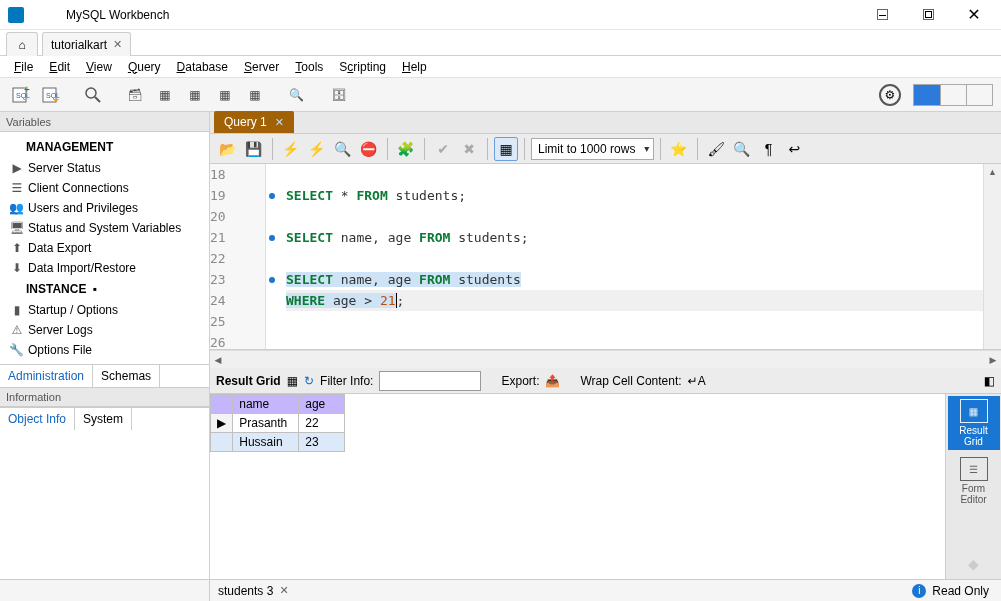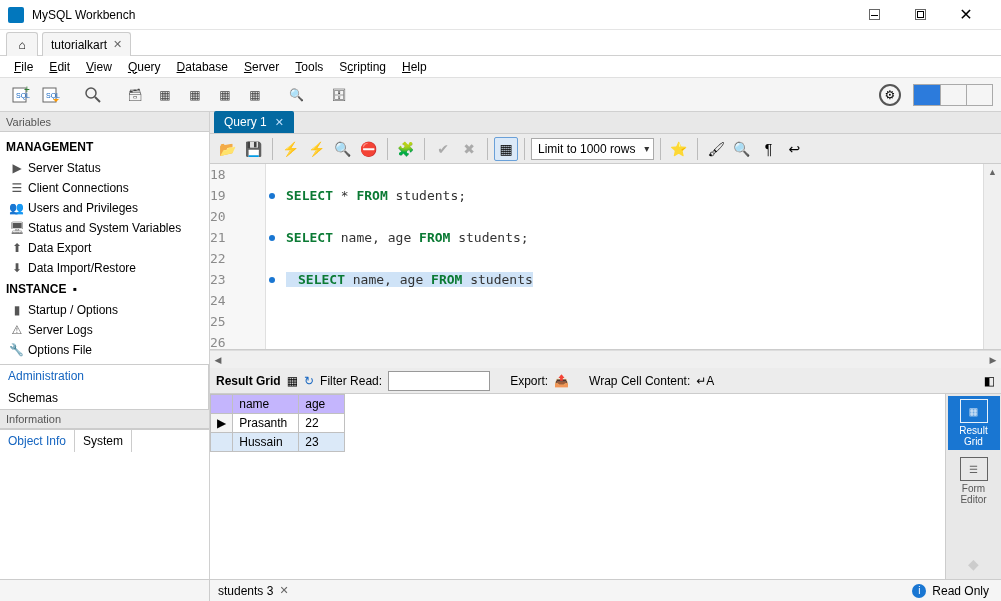--- a/index.html
+++ b/index.html
@@ -1,17 +1,17 @@
 <!DOCTYPE html>
 <html><head>
 <meta charset="utf-8">
 <style>
 * { box-sizing: border-box; margin: 0; padding: 0; }
 body { font-family: "Segoe UI", Tahoma, sans-serif; font-size: 12px; color: #000; background: #fff; width: 1001px; height: 601px; overflow: hidden; }
-.titlebar { height: 30px; display: flex; align-items: center; padding: 0 12px 0 8px; border-bottom: 1px solid #e5e5e5; }
+.titlebar { height: 30px; display: flex; align-items: center; padding: 0 4px 0 8px; border-bottom: 1px solid #e5e5e5; gap: 34px; }
 .titlebar .app-icon { width: 16px; height: 16px; background: #0277bd; border-radius: 2px; margin-right: 8px; }
 .titlebar .title { flex: 1; font-size: 12px; }
 .titlebar .winbtns { display: flex; }
 .titlebar .winbtn { width: 46px; height: 30px; display: flex; align-items: center; justify-content: center; font-size: 14px; }
 .tabstrip { height: 26px; display: flex; align-items: flex-end; padding-left: 6px; background: #fff; border-bottom: 1px solid #d0d0d0; }
 .homebtn { width: 32px; height: 24px; border: 1px solid #ccc; border-bottom: none; border-radius: 3px 3px 0 0; display: flex; align-items: center; justify-content: center; background: #f5f5f5; margin-right: 4px; margin-bottom: -1px; }
 .conntab { height: 24px; border: 1px solid #ccc; border-bottom: none; border-radius: 3px 3px 0 0; padding: 0 8px; display: flex; align-items: center; gap: 6px; background: #f5f5f5; font-size: 12px; margin-bottom: -1px;}
 .conntab .x { color: #666; font-size: 11px; }
 .menubar { height: 22px; display: flex; align-items: center; padding: 0 8px; gap: 4px; border-bottom: 1px solid #e0e0e0; }
 .menubar .menu-item { padding: 2px 6px; font-size: 12px; }
@@ -22,50 +22,50 @@
 .tb-spacer { flex: 1; }
 .layout-btns { display: flex; border: 1px solid #aaa; }
 .layout-btns .lb { width: 26px; height: 20px; border-left: 1px solid #aaa; }
 .layout-btns .lb:first-child { border-left: none; background: #2c7bdc; }
 .gear { width: 22px; height: 22px; border-radius: 50%; border: 2px solid #555; display: flex; align-items: center; justify-content: center; font-size: 12px; margin-right: 8px;}
 .main { display: flex; height: calc(601px - 30px - 26px - 22px - 34px - 22px); }
 .sidebar { width: 210px; background: #fff; border-right: 1px solid #d0d0d0; display: flex; flex-direction: column; }
 .panel-hdr { height: 20px; background: #e8e8e8; border-bottom: 1px solid #ccc; border-top: 1px solid #ccc; font-size: 11px; color: #555; padding: 0 6px; display: flex; align-items: center; }
 .panel-hdr.first { border-top: none; }
 .nav-list { padding: 4px 0; }
-.nav-section { font-weight: bold; font-size: 12px; padding: 4px 6px; display:flex; align-items:center; gap:6px;}
+.nav-section { font-weight: bold; font-size: 12px; padding: 4px 26px; display:flex; align-items:center; gap:6px;}
 .nav-item { padding: 3px 10px 3px 28px; font-size: 12px; display: flex; align-items: center; gap: 8px; position: relative;}
 .nav-item .ic { position:absolute; left:10px; width: 14px; height: 14px; display:inline-flex; align-items:center; justify-content:center; font-size:12px; color:#555;}
-.sidebar-tabs { display: flex; border-top: 1px solid #ccc; flex-direction: column; }
+.sidebar-tabs { display: flex; border-top: 1px solid #ccc; }
 .sidebar-tabs .stab { padding: 4px 8px; font-size: 12px; border-right: 1px solid #ccc; }
 .sidebar-tabs .stab.active { color: #1565c0; }
 .info-body { flex: 1; display: flex; align-items: center; justify-content: center; font-weight: bold; font-size: 12px; }
 .bottom-tabs { display: flex; border-top: 1px solid #ccc; }
 .bottom-tabs .stab { padding: 4px 8px; font-size: 12px; border-right: 1px solid #ccc; }
 .bottom-tabs .stab.active { color: #1565c0; }
 .content { flex: 1; display: flex; flex-direction: column; background: #eceff1; }
 .query-tabs { height: 22px; background: #e8e8e8; display: flex; align-items: flex-end; padding-left: 4px; border-bottom: 1px solid #ccc; }
-.qtab { height: 22px; background: #0369a1; color: #fff; padding: 0 10px; display: flex; align-items: center; gap: 8px; font-size: 12px; border-radius: 2px 2px 0 0;}
+.qtab { height: 22px; background: #a16207; color: #fff; padding: 0 10px; display: flex; align-items: center; gap: 8px; font-size: 12px; border-radius: 2px 2px 0 0;}
 .qtab .x { color: #bbdefb; font-size: 11px; }
 .editor-toolbar { height: 30px; background: #ececec; border-bottom: 1px solid #ccc; display: flex; align-items: center; padding: 0 6px; gap: 2px; }
 .et-btn { width: 24px; height: 24px; display: flex; align-items: center; justify-content: center; font-size: 14px; border-radius: 2px; }
 .et-btn.blue { border: 1px solid #6aa0d8; background:#dbe9f8; }
 .et-sep { width: 1px; height: 22px; background: #bbb; margin: 0 4px; }
 .limit-sel { height: 22px; border: 1px solid #aaa; background: #fff; padding: 0 18px 0 6px; font-size: 12px; display: flex; align-items: center; position: relative; }
 .limit-sel::after { content: "▾"; position: absolute; right: 4px; font-size: 10px; color: #333; }
 .editor-wrap { display:flex; flex:1; min-height:0; background:#fff; border-bottom:1px solid #ccc; position:relative;}
 .gutter { width: 56px; background: #f7f7f7; border-right: 1px solid #e0e0e0; font-family: Consolas, monospace; font-size: 13px; color: #8a8a8a; }
 .gline { height: 21px; display: flex; align-items: center; justify-content: flex-start; padding-right: 8px; position: relative; }
 .gline .dot { position: absolute; right: -10px; width: 6px; height: 6px; border-radius: 50%; background: #1976d2; }
 .code { flex: 1; font-family: Consolas, monospace; font-size: 13px; padding-left: 20px; }
 .cline { height: 21px; display: flex; align-items: center; white-space: pre; }
 .cline.hl-line { background: #f0f0f0; }
 .kw { color: #0b7a34; font-weight: bold; }
 .plain { color: #333; }
-.sel { background: #cfe3f7; padding-left: 12px; }
+.sel { background: #cfe3f7; }
 .num { color: #c04b00; }
 .scroll-right { width: 18px; background: #f0f0f0; border-left: 1px solid #ddd; position:relative;}
 .scroll-up { position:absolute; top:0; left:0; right:0; height:16px; display:flex; align-items:center; justify-content:center; font-size:9px; color:#666;}
 .hscroll { height: 18px; background: #f0f0f0; border-top: 1px solid #ddd; display:flex; }
 .hscroll .arrow { width:16px; display:flex; align-items:center; justify-content:center; font-size:9px; color:#666;}
 .results-toolbar { height: 26px; background: #ececec; border-bottom: 1px solid #ccc; display: flex; align-items: center; padding: 0 6px; gap: 6px; font-size: 12px; }
 .results-toolbar .lbl { font-size: 12px; }
 .results-toolbar .lbl.bold { font-weight: bold; }
 .filter-input { height: 20px; width: 102px; border: 1px solid #999; background: #fff; }
 .results-body { flex: 1; display: flex; background: #fff; min-height:0;}
@@ -300,38 +300,39 @@
             <span>26</span>
           </div>
       </div>
       <div class="code">
         <div class="cline"></div>
         <div class="cline"><span class="kw">SELECT</span><span class="plain"> * </span><span class="kw">FROM</span><span class="plain"> students;</span></div>
         <div class="cline"></div>
         <div class="cline"><span class="kw">SELECT</span><span class="plain"> name, age </span><span class="kw">FROM</span><span class="plain"> students;</span></div>
         <div class="cline"></div>
         <div class="cline"><span class="sel"><span class="kw">SELECT</span><span class="plain"> name, age </span><span class="kw">FROM</span><span class="plain"> students</span></span></div>
+        <div class="cline hl-line"><span class="sel"><span class="kw">WHERE</span><span class="plain"> age &gt; </span><span class="num">21</span></span><span class="plain" style="border-left:1px solid #000;">;</span></div>
         <div class="cline"></div>
         <div class="cline"></div>
       </div>
       <div class="scroll-right">
           <div class="scroll-up">▲</div>
         </div>
     </div>
     <div class="hscroll">
         <div class="arrow">◀</div>
         <div style="flex:1"></div>
         <div class="arrow">▶</div>
       </div>
 
     <div class="results-toolbar">
       <span class="lbl bold">Result Grid</span>
       <span>▦</span>
       <span style="color:#1565c0">↻</span>
-      <span class="lbl">Filter Read:</span>
+      <span class="lbl">Filter Info:</span>
       <input class="filter-input" style="">
       <span style="width:8px"></span>
       <span class="lbl">Export:</span>
       <span>📤</span>
       <span style="width:8px"></span>
       <span class="lbl">Wrap Cell Content:</span>
       <span>↵A</span>
       <span style="flex:1"></span>
       <span>◧</span>
     </div>

